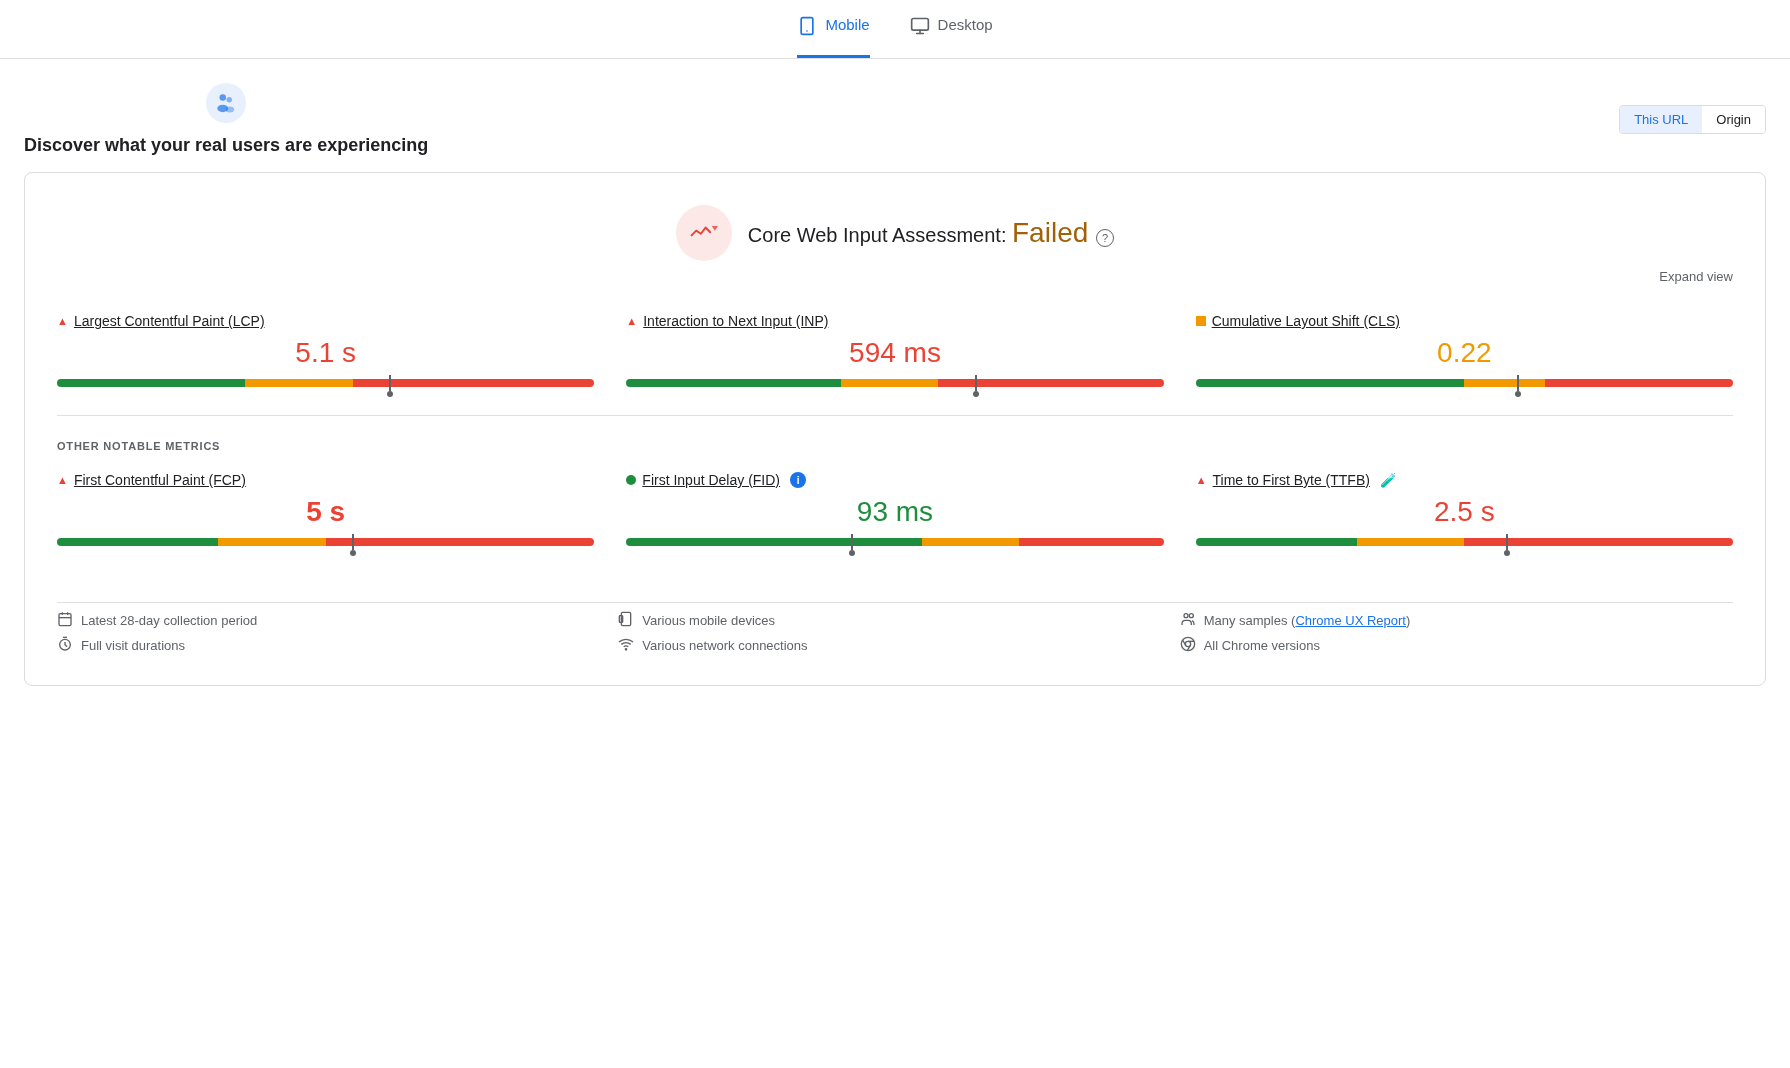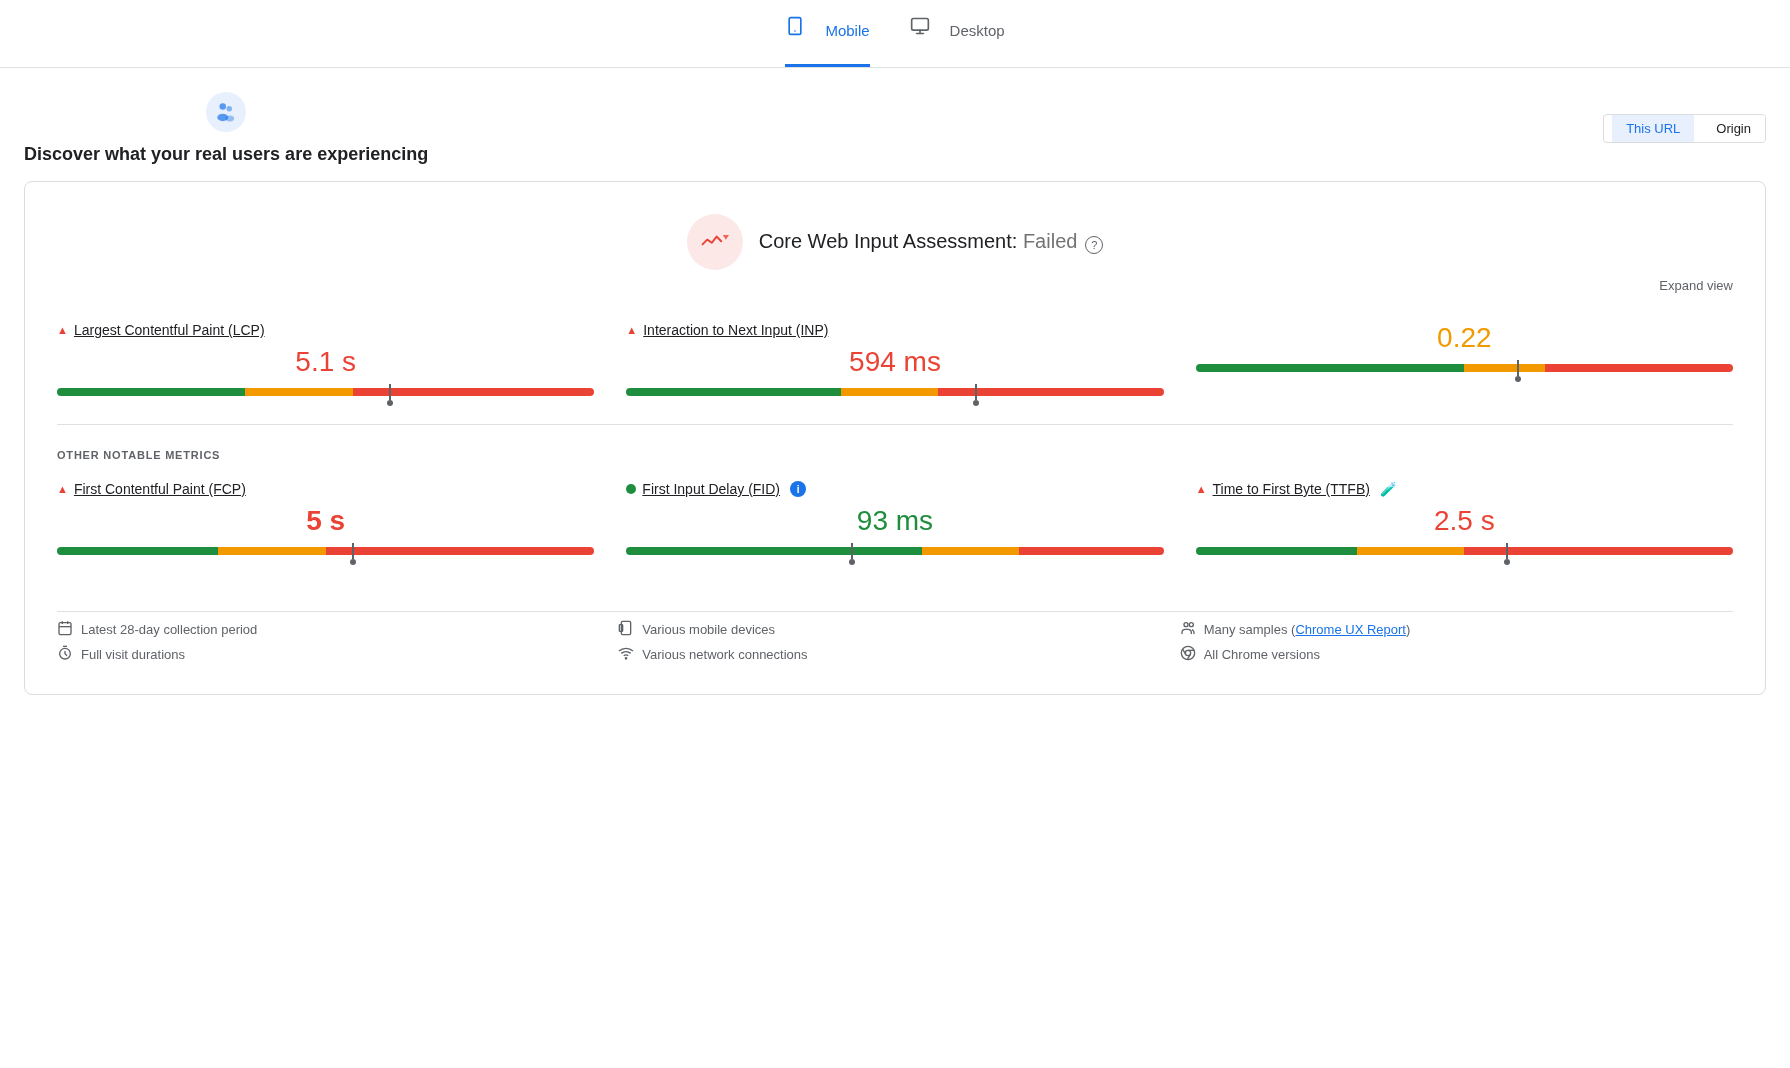--- a/index.html
+++ b/index.html
@@ -15,23 +15,23 @@
       justify-content: center;
       align-items: center;
       gap: 40px;
       padding: 16px 0 0 0;
       border-bottom: 1px solid #e0e0e0;
       margin-bottom: 24px;
     }
 
     .tab {
       display: flex;
-      align-items: flex-end;
-      gap: 20px;
-      padding-bottom: 25px;
+      align-items: flex-start;
+      gap: 8px;
+      padding-bottom: 16px;
       cursor: pointer;
       font-size: 15px;
       color: #5f6368;
       border-bottom: 3px solid transparent;
       font-weight: 500;
     }
 
     .tab.active {
       color: #1a73e8;
       border-bottom: 3px solid #1a73e8;
@@ -76,21 +76,20 @@
     }
 
     .url-origin-btn {
       padding: 6px 14px;
       font-size: 13px;
       cursor: pointer;
       background: #fff;
       color: #202124;
       border: none;
       outline: none;
-      margin-left: 8px;
     }
 
     .url-origin-btn.active {
       background: #e8f0fe;
       color: #1a73e8;
       font-weight: 500;
     }
 
     .main-card {
       margin: 0 24px;
@@ -319,21 +318,21 @@
 <div class="main-card">
 
   <div class="assessment-header">
     <div class="assessment-icon">
       <svg width="28" height="18" viewBox="0 0 36 22" fill="none">
         <polyline points="2,14 8,8 14,12 20,4 26,10" stroke="#ea4335" stroke-width="2.5" fill="none" stroke-linecap="round" stroke-linejoin="round"></polyline>
         <polygon points="28,2 32,8 36,2" fill="#ea4335" opacity="0.8"></polygon>
       </svg>
     </div>
     <div>
-      <span style="font-size:20px;font-weight:500;">Core Web Input Assessment: </span><span class="failed" style="font-size:20px;font-weight:500;color:#737373;">Failed</span>
+      <span style="font-size:20px;font-weight:500;">Core Web Input Assessment: </span><span class="failed" style="font-size:28px;font-weight:500;color:#a16207;">Failed</span>
       <span class="help-icon">?</span>
     </div>
   </div>
 
   <div class="expand-view">
     <span>Expand view</span>
   </div>
 
   <div class="metrics-grid" id="core-metrics-container">
 
@@ -363,20 +362,24 @@
         <div class="metric-bar">
           <div style="flex:40;background:#1e8e3e;height:8px;border-radius:4px 0 0 4px;"></div>
             <div style="flex:18;background:#f29900;height:8px;border-radius:0;"></div>
             <div style="flex:42;background:#ea4335;height:8px;border-radius:0 4px 4px 0;"></div>
         </div>
         <div class="bar-marker" style="left:65%;"></div>
       </div>
     </div>
 
     <div class="metric-item">
+      <div class="metric-label">
+        <span style="display:inline-block;width:10px;height:10px;background:#f29900;flex-shrink:0;"></span>
+        <a>Cumulative Layout Shift (CLS)</a>
+      </div>
       <div class="metric-value" style="color:#f29900;">0.22</div>
       <div class="metric-bar-container">
         <div class="metric-bar">
           <div style="flex:50;background:#1e8e3e;height:8px;border-radius:4px 0 0 4px;"></div>
             <div style="flex:15;background:#f29900;height:8px;border-radius:0;"></div>
             <div style="flex:35;background:#ea4335;height:8px;border-radius:0 4px 4px 0;"></div>
         </div>
         <div class="bar-marker" style="left:60%;"></div>
       </div>
     </div>

